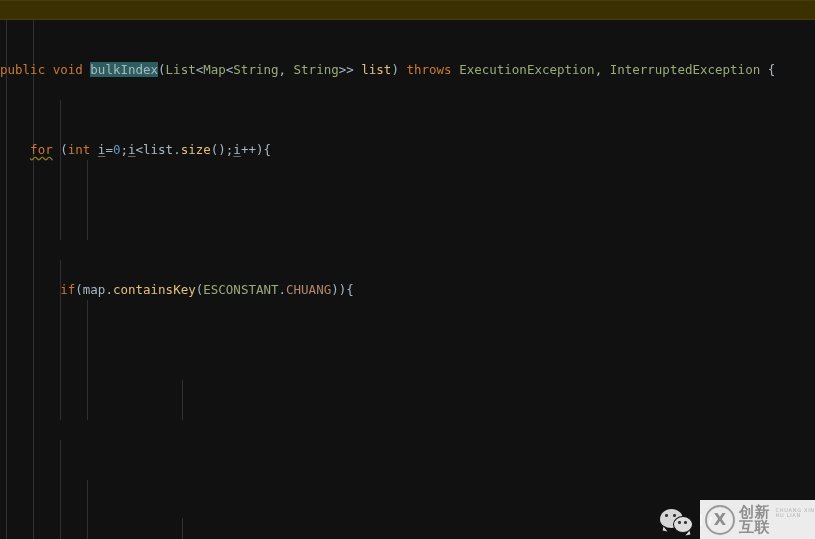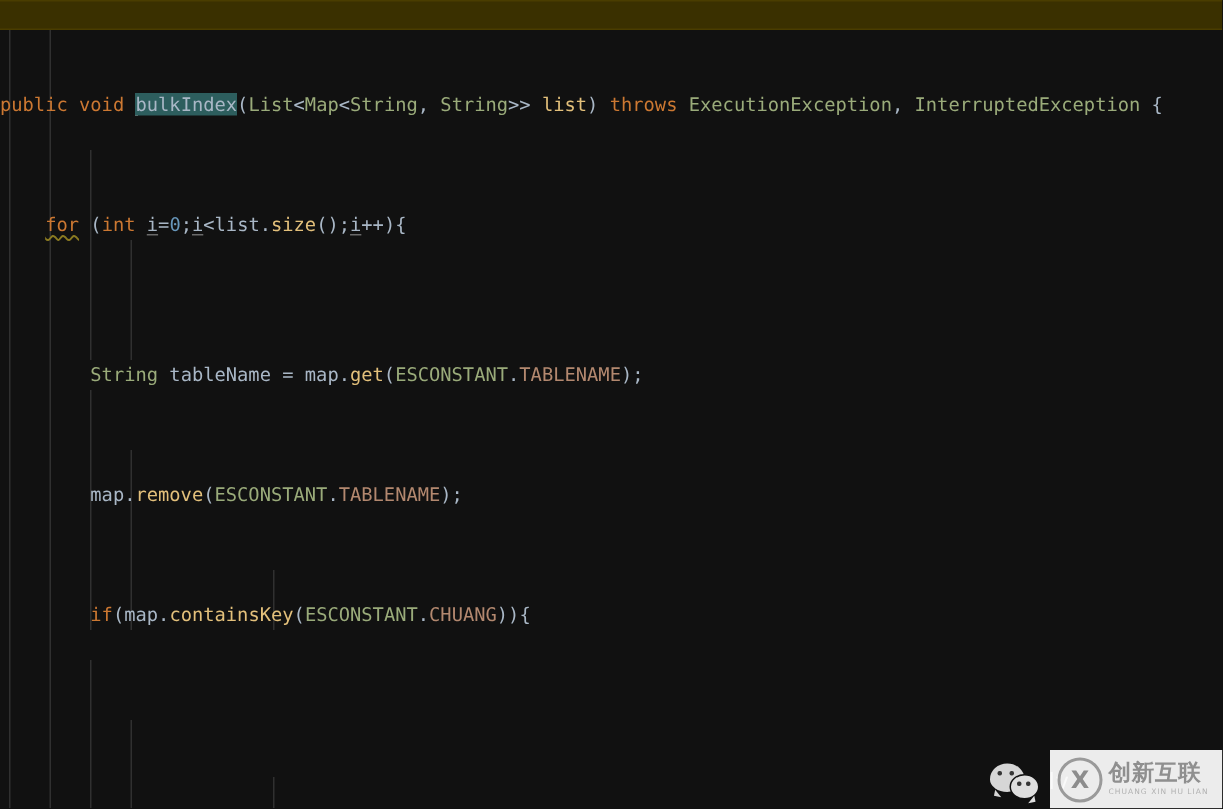--- a/index.html
+++ b/index.html
@@ -143,21 +143,21 @@
   }
   .cx-mark {
     width: 26px; height: 26px; border-radius: 50%;
     border: 2.5px solid #9a9a9a;
     color: #8d8d8d;
     font-family: "DejaVu Sans", sans-serif;
     font-size: 16px; font-weight: bold;
     display: flex; align-items: center; justify-content: center;
     flex: none;
   }
-  .cx-text { display: flex; flex-direction: column; line-height: 1; }
+  .cx-text { display: flex; line-height: 1; }
   .cx-cn {
     color: #8f8f8f;
     font-family: "DejaVu Sans", sans-serif;
     font-size: 15px;
     font-weight: bold;
     letter-spacing: .5px;
   }
   .cx-en {
     color: #b2b2b2;
     font-family: "DejaVu Sans", sans-serif;
@@ -184,23 +184,21 @@
   <div class="guide" style="left:182px; top:380px; height:40px;"></div>
   <div class="guide" style="left:182px; top:518px; height:21px;"></div>
 
   <div class="code">
 
     <div class="line"><span class="kw">public</span> <span class="kw">void</span> <span class="caret"></span><span class="sel">bulkIndex</span><span class="plain">(</span><span class="cls">List</span><span class="plain">&lt;</span><span class="cls">Map</span><span class="plain">&lt;</span><span class="cls">String</span><span class="plain">, </span><span class="cls">String</span><span class="plain">&gt;&gt; </span><span class="meth">list</span><span class="plain">) </span><span class="kw">throws</span> <span class="cls">ExecutionException</span><span class="plain">, </span><span class="cls">InterruptedException</span><span class="plain"> {</span></div>
 
     <div class="line"><span class="plain">    </span><span class="kw-wave">for</span><span class="plain"> (</span><span class="kw">int</span><span class="plain"> </span><span class="plain uline">i</span><span class="plain">=</span><span class="num">0</span><span class="plain">;</span><span class="plain uline">i</span><span class="plain">&lt;list.</span><span class="meth">size</span><span class="plain">();</span><span class="plain uline">i</span><span class="plain">++){</span></div>
 
 
-    <div class="line"><span class="plain">        </span><span class="cls">String</span><span class="plain"> tableName = map.</span><span class="meth">get</span><span class="plain">(</span><span class="cls">ESCONSTANT</span><span class="plain">.</span><span class="field">TABLENAME</span><span class="plain">);</span></div>
-
-    <div class="line"><span class="plain">        map.</span><span class="meth">remove</span><span class="plain">(</span><span class="cls">ESCONSTANT</span><span class="plain">.</span><span class="field">TABLENAME</span><span class="plain">);</span></div>
+
 
     <div class="line"><span class="plain">        </span><span class="kw">if</span><span class="plain">(map.</span><span class="meth">containsKey</span><span class="plain">(</span><span class="cls">ESCONSTANT</span><span class="plain">.</span><span class="field">CHUANG</span><span class="plain">)){</span></div>
 
     
 
     
 
     
 
     

